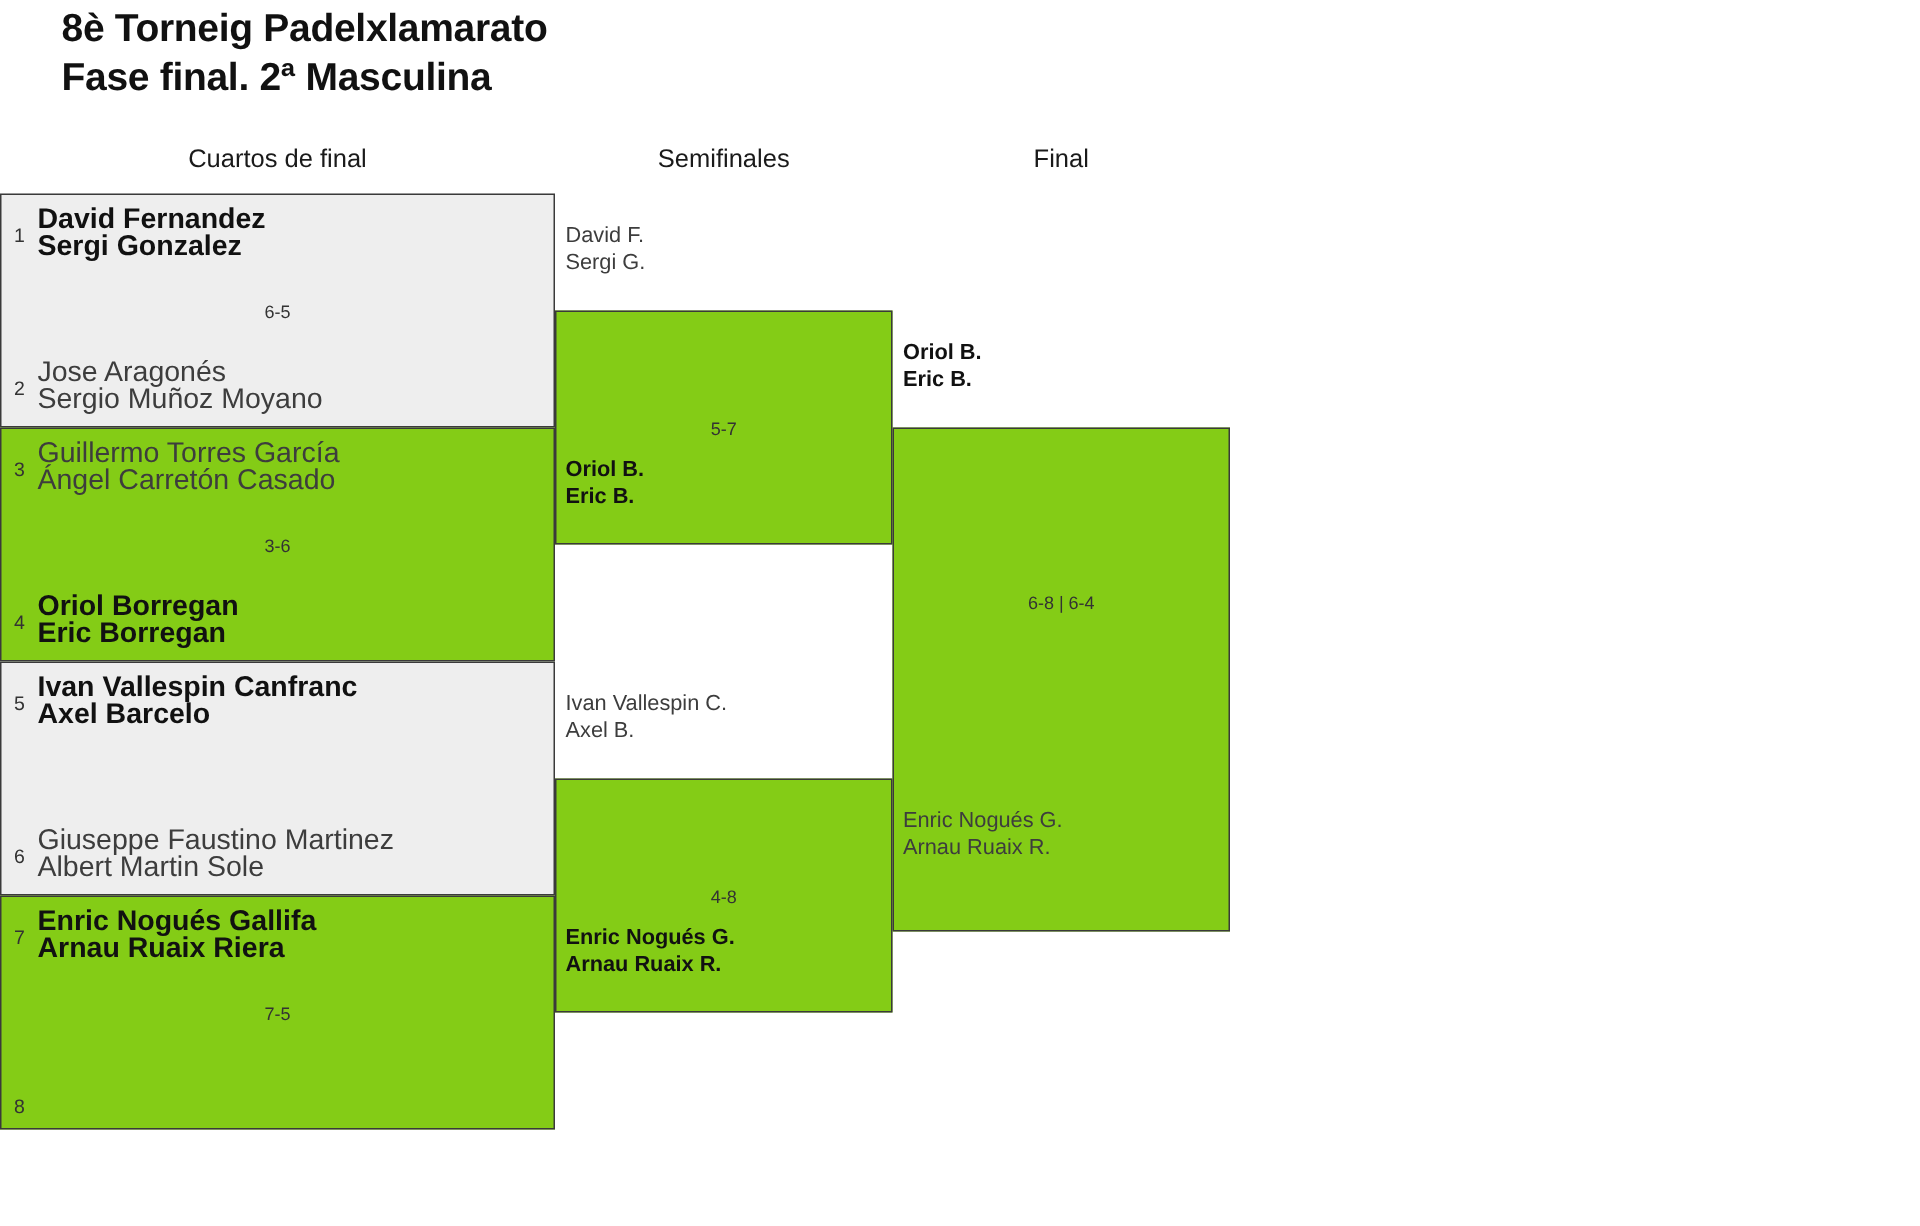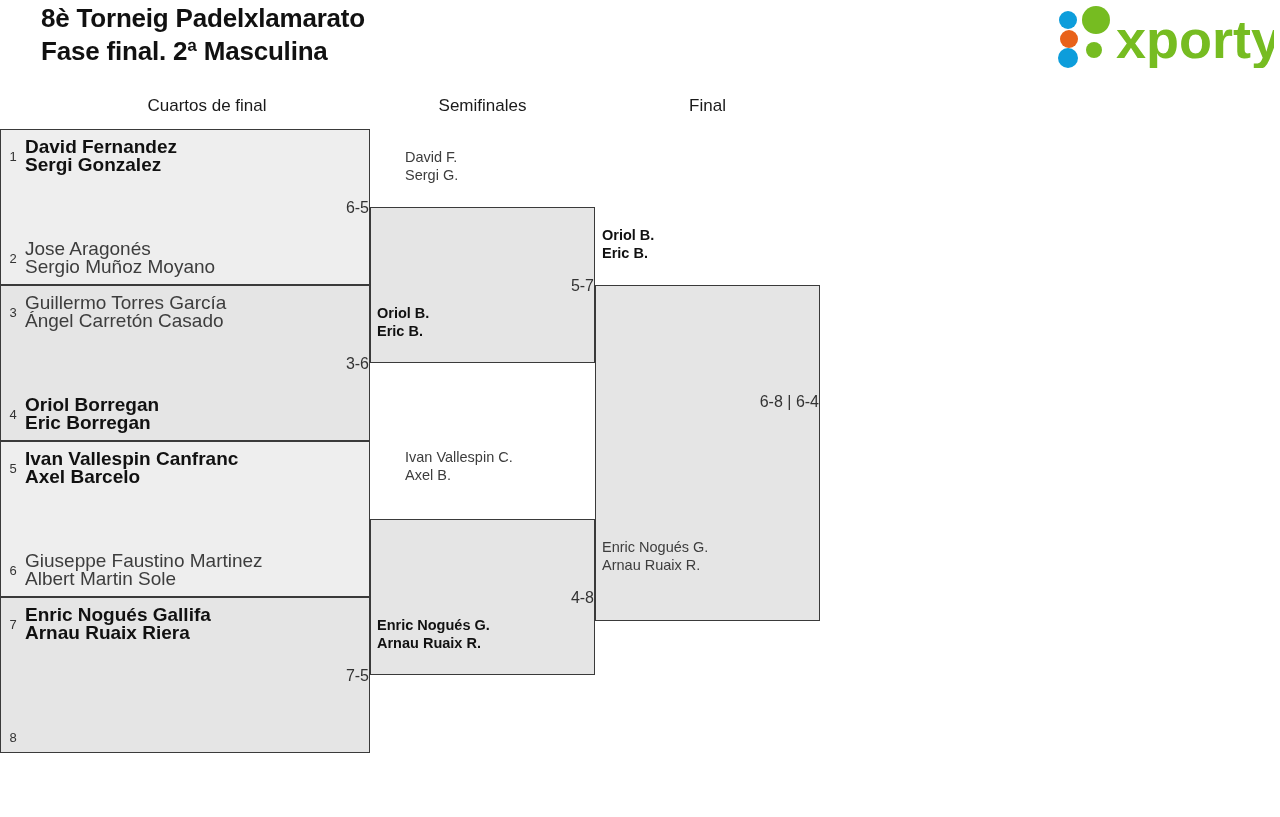--- a/index.html
+++ b/index.html
@@ -46,37 +46,37 @@
   
   .round-head {
     position: absolute;
     top: 96px;
     font-size: 17px;
     font-weight: 400;
     color: #1a1a1a;
     text-align: center;
     white-space: nowrap;
   }
-  #round-head-0 { left: 0px;   width: 370px; padding-left: 22px; }
+  #round-head-0 { left: 0px;   width: 370px; }
   #round-head-1 { left: 370px; width: 225px; }
   #round-head-2 { left: 595px; width: 225px; }
 
   
   #bracket {
     position: absolute;
     left: 0; top: 0;
     width: 1280px; height: 817px;
   }
 
   
   .match {
     position: absolute;
     box-sizing: border-box;
     border: 1px solid #3a3a3a;
-    background: #e5e5e5;
+    background: #84cc16;
   }
   .match.shaded { background: #eeeeee; }
 
   
   .team {
     position: absolute;
     left: 0;
     width: 100%;
     box-sizing: border-box;
     display: flex;
@@ -100,22 +100,22 @@
   }
   .names .p { display: block; }
 
   .winner .names { font-weight: 700; color: #111111; }
   .loser  .names { font-weight: 400; color: #3d3d3d; }
 
   .score {
     position: absolute;
     left: 0;
     width: 100%;
-    text-align: right;
-    font-size: 16px;
+    text-align: center;
+    font-size: 12px;
     color: #333333;
     line-height: 18px;
   }
 
   
   .qf { left: 0px; width: 370px; height: 156px; }
   #qf-0 { top: 129px; }
   #qf-1 { top: 285px; }
   #qf-2 { top: 441px; }
   #qf-3 { top: 597px; }
@@ -133,24 +133,24 @@
   .sf-label {
     position: absolute;
     left: 377px;
     width: 215px;
     font-size: 14.5px;
     line-height: 18px;
     white-space: nowrap;
   }
   .sf-label .p { display: block; }
   .sf-label.winner { font-weight: 700; color: #111111; }
-  .sf-label.loser  { font-weight: 400; color: #3d3d3d; margin-left: 28px; }
+  .sf-label.loser  { font-weight: 400; color: #3d3d3d; }
   #sf-0-top { top: 148px; }
   #sf-0-bot { top: 304px; }
-  #sf-1-top { top: 448px; }
+  #sf-1-top { top: 460px; }
   #sf-1-bot { top: 616px; }
 
   
   .fin { left: 595px; width: 225px; height: 336px; }
   #fin-0 { top: 285px; }
   .fin .score { top: 107px; }
 
   .fin-label {
     position: absolute;
     left: 602px;
@@ -168,32 +168,20 @@
 </head>
 <body>
 
 <div id="header">
 
   <div id="title-block">
     <span id="title-line1">8è Torneig Padelxlamarato</span>
     <span id="title-line2">Fase final. 2ª Masculina</span>
   </div>
 
-  <div id="logo">
-    <svg width="224" height="62" viewBox="0 0 224 62" xmlns="http://www.w3.org/2000/svg">
-      <circle cx="18" cy="14" r="9" fill="#0d9ddb"></circle>
-      <circle cx="19" cy="33" r="9" fill="#e8621a"></circle>
-      <circle cx="18" cy="52" r="10" fill="#0d9ddb"></circle>
-      <circle cx="46" cy="14" r="14" fill="#76bc21"></circle>
-      <circle cx="44" cy="44" r="8" fill="#76bc21"></circle>
-      <g fill="#76bc21" font-family="Liberation Sans, sans-serif" font-size="54" font-weight="700">
-        <text x="66" y="52">xporty</text>
-      </g>
-    </svg>
-  </div>
 
 </div>
 
 <div class="round-head" id="round-head-0">Cuartos de final</div>
 <div class="round-head" id="round-head-1">Semifinales</div>
 <div class="round-head" id="round-head-2">Final</div>
 
 <div id="bracket">
 
   <div class="match qf shaded" id="qf-0">

